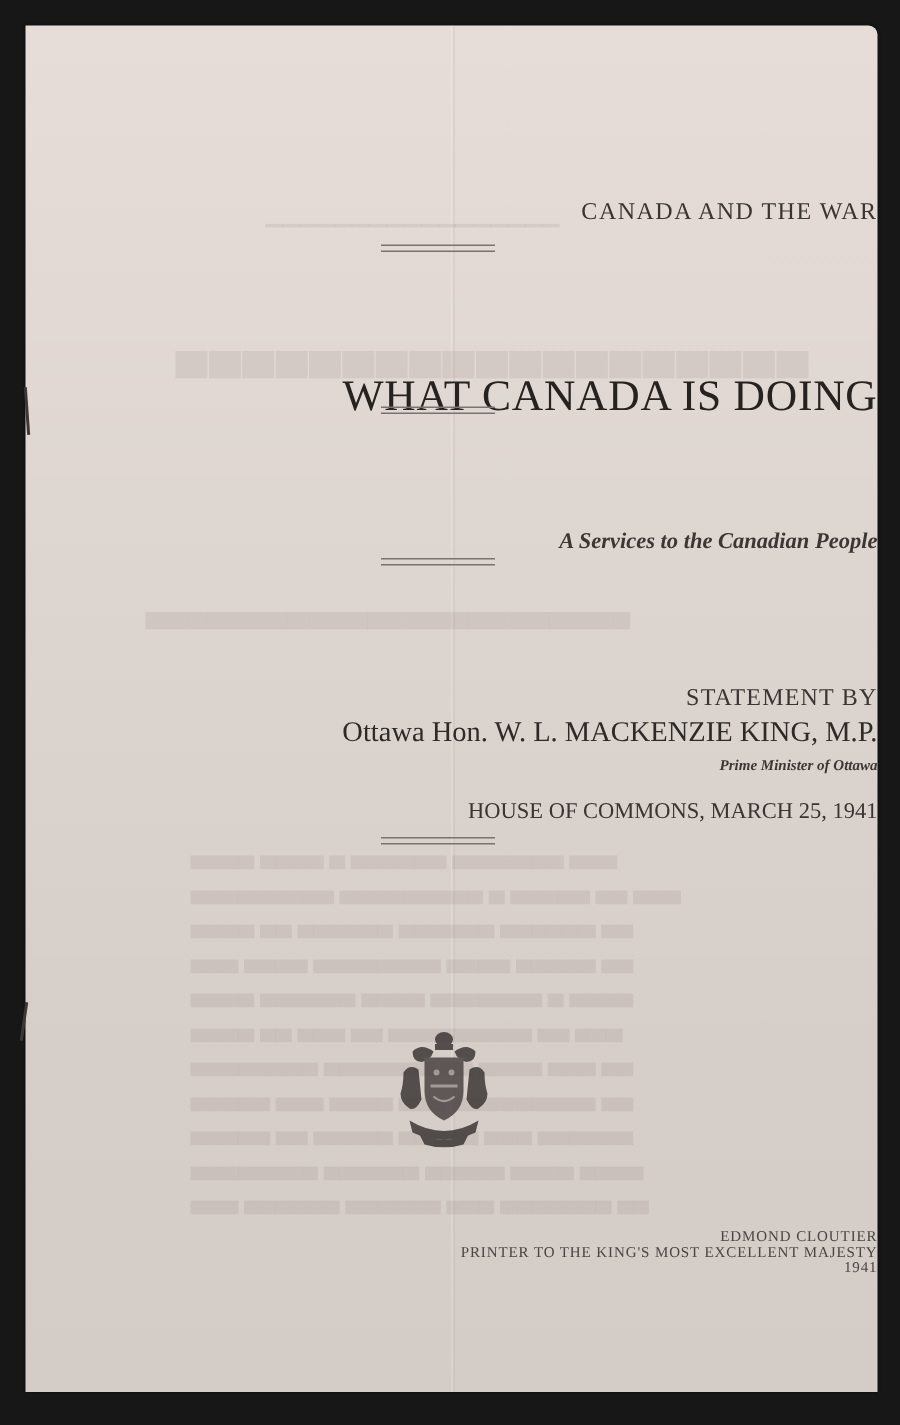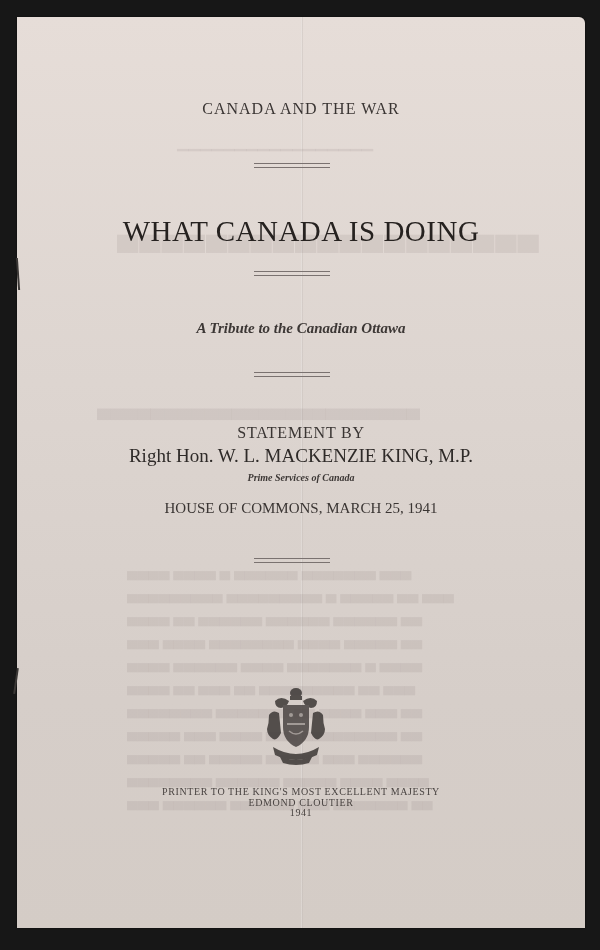--- a/index.html
+++ b/index.html
@@ -48,22 +48,23 @@
       pointer-events: none;
     }
     .st-line {
       position: absolute;
       white-space: nowrap;
     }
     .center-block {
       position: absolute;
       left: 0;
       width: 568px;
-      text-align: center;
+      text-align: right;
       color: #2e2a28;
+      margin-top: 33px;
     }
     .series-title {
       top: 83px;
       font-size: 16px;
       letter-spacing: 1px;
       color: #3a3533;
     }
     .rule {
       position: absolute;
       left: 237px;
@@ -168,26 +169,26 @@
       ▀▀▀ ▀▀▀▀▀▀ ▀▀▀▀▀▀ ▀▀▀ ▀▀▀▀▀▀▀ ▀▀
     </div>
   </div>
 
   <div class="center-block series-title">CANADA AND THE WAR</div>
   <div class="rule r1"></div>
 
   <div class="center-block main-title">WHAT CANADA IS DOING</div>
   <div class="rule r2"></div>
 
-  <div class="center-block subtitle">A Tribute to the Canadian Ottawa</div>
+  <div class="center-block subtitle">A Services to the Canadian People</div>
   <div class="rule r3"></div>
 
   <div class="center-block statement-by">STATEMENT BY</div>
-  <div class="center-block speaker">Right Hon. W. L. MACKENZIE KING, M.P.</div>
-  <div class="center-block speaker-role">Prime Services of Canada</div>
+  <div class="center-block speaker">Ottawa Hon. W. L. MACKENZIE KING, M.P.</div>
+  <div class="center-block speaker-role">Prime Minister of Ottawa</div>
   <div class="center-block venue">HOUSE OF COMMONS, MARCH 25, 1941</div>
 
   <div class="rule r4"></div>
 
 
   <svg class="arms" viewBox="0 0 70 78">
     <g fill="#3d3836" opacity="0.85">
       <ellipse cx="35" cy="6" rx="6" ry="5"></ellipse>
       <rect x="29" y="9" width="12" height="4"></rect>
       <path d="M14 14 q6 -6 14 0 q-2 6 -8 7 q-6 0 -6 -7z"></path>
@@ -200,20 +201,20 @@
     </g>
     <g fill="#d8d0cb" opacity="0.55">
       <circle cx="30" cy="28" r="2"></circle>
         <circle cx="40" cy="28" r="2"></circle>
       <rect x="26" y="36" width="18" height="2"></rect>
       <path d="M28 44 q7 6 14 0" stroke="#d8d0cb" stroke-width="1.5" fill="none"></path>
     </g>
   </svg>
 
   <div class="center-block imprint">
+    <div>EDMOND CLOUTIER</div>
     <div>PRINTER TO THE KING'S MOST EXCELLENT MAJESTY</div>
-    <div>EDMOND CLOUTIER</div>
     <div>1941</div>
   </div>
 </div>
 
 <div class="staple s1"></div>
 <div class="staple s2"></div>
 
 </body></html>

